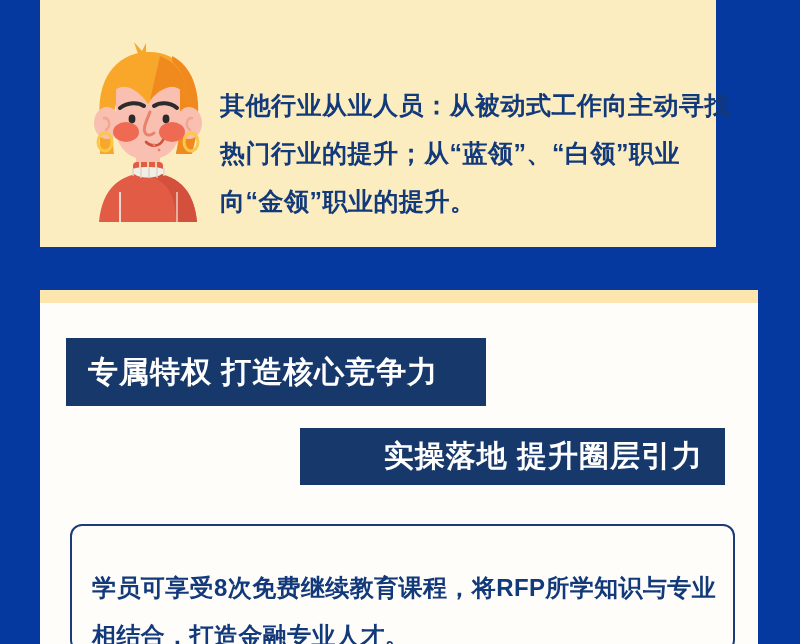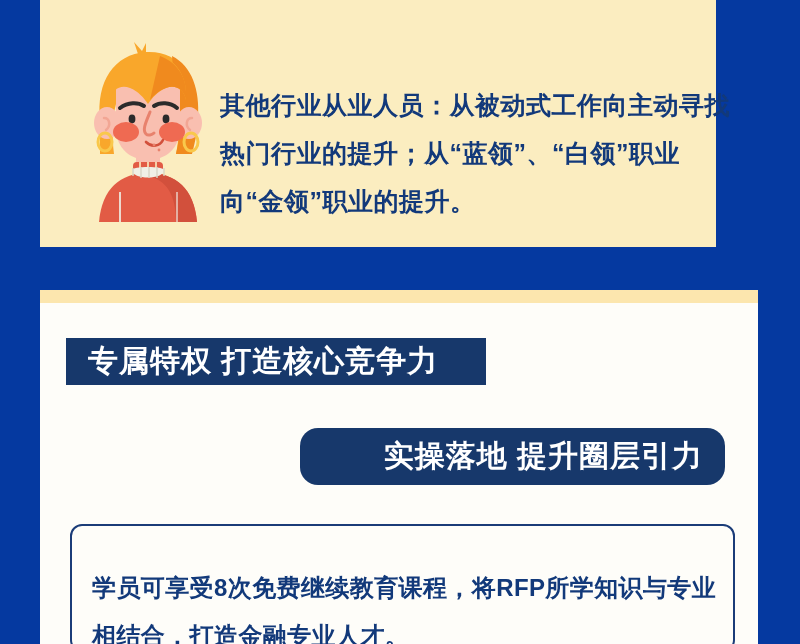--- a/index.html
+++ b/index.html
@@ -84,32 +84,31 @@
     font-weight: bold;
     letter-spacing: 1px;
     display: flex;
     align-items: center;
     box-sizing: border-box;
   }
   .banner-one {
     left: 26px;
     top: 48px;
     width: 420px;
-    height: 47px;
+    height: 68px;
     padding-left: 22px;
     justify-content: flex-start;
   }
   .banner-two {
     left: 260px;
     top: 138px;
     width: 425px;
     height: 57px;
     padding-right: 22px;
     justify-content: flex-end;
-    border-radius: 18px;
   }
 
   .info-box {
     position: absolute;
     left: 30px;
     top: 222px;
     width: 665px;
     height: 128px;
     border: 2px solid #1B3C78;
     border-radius: 12px;

